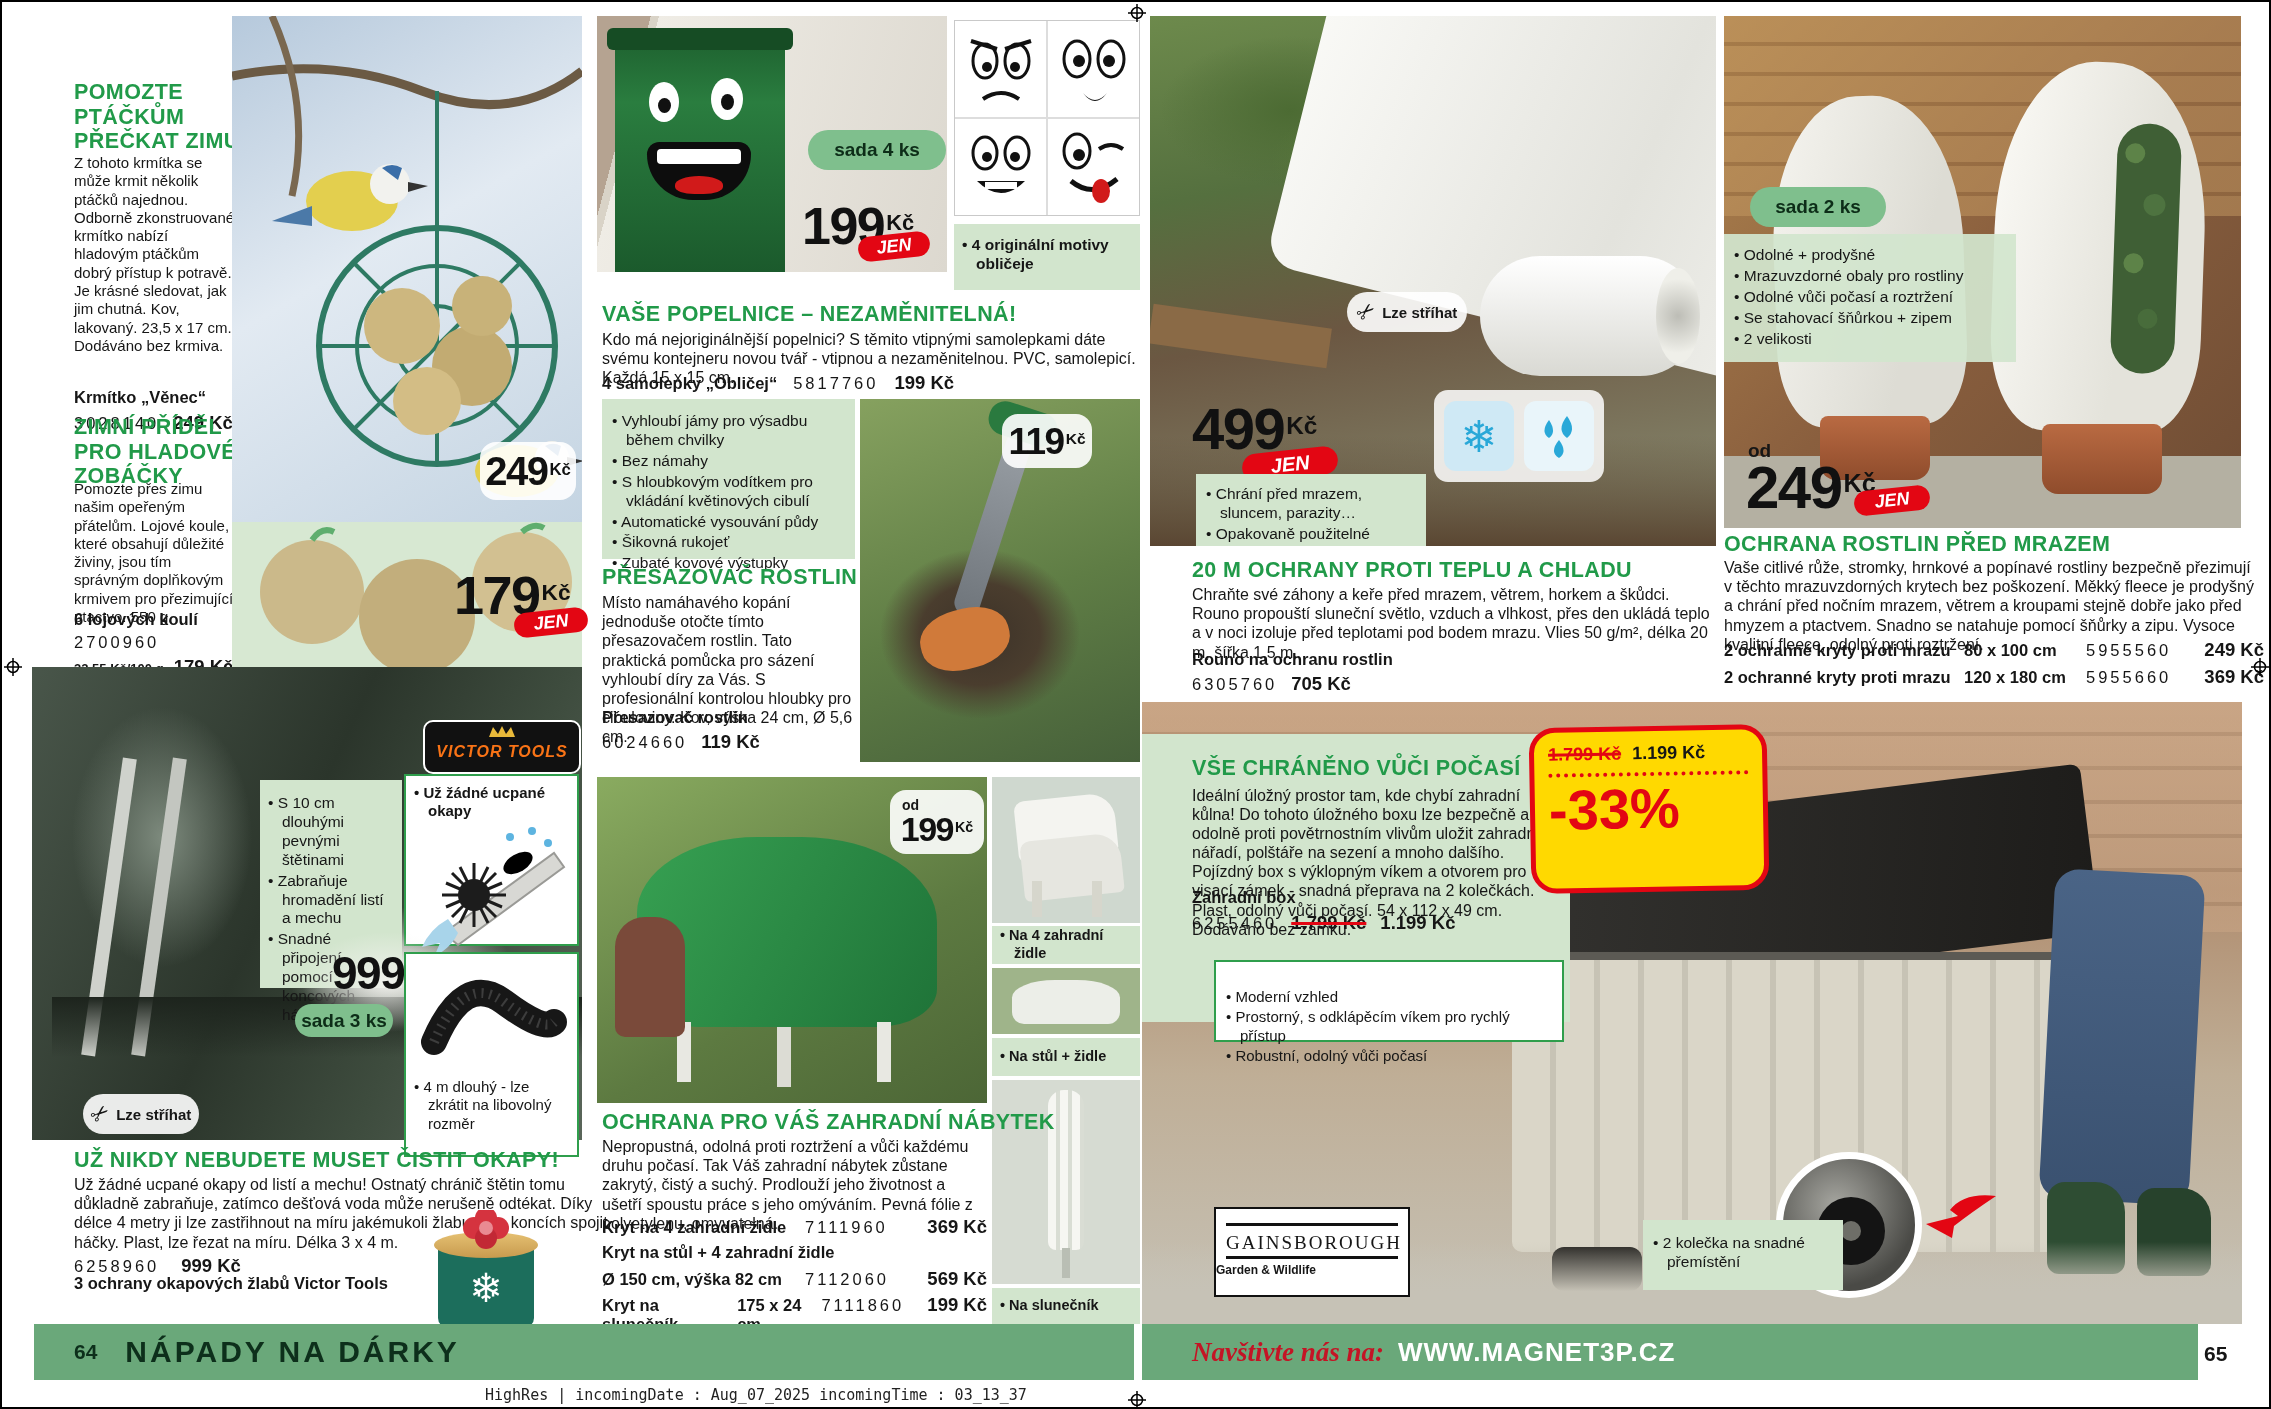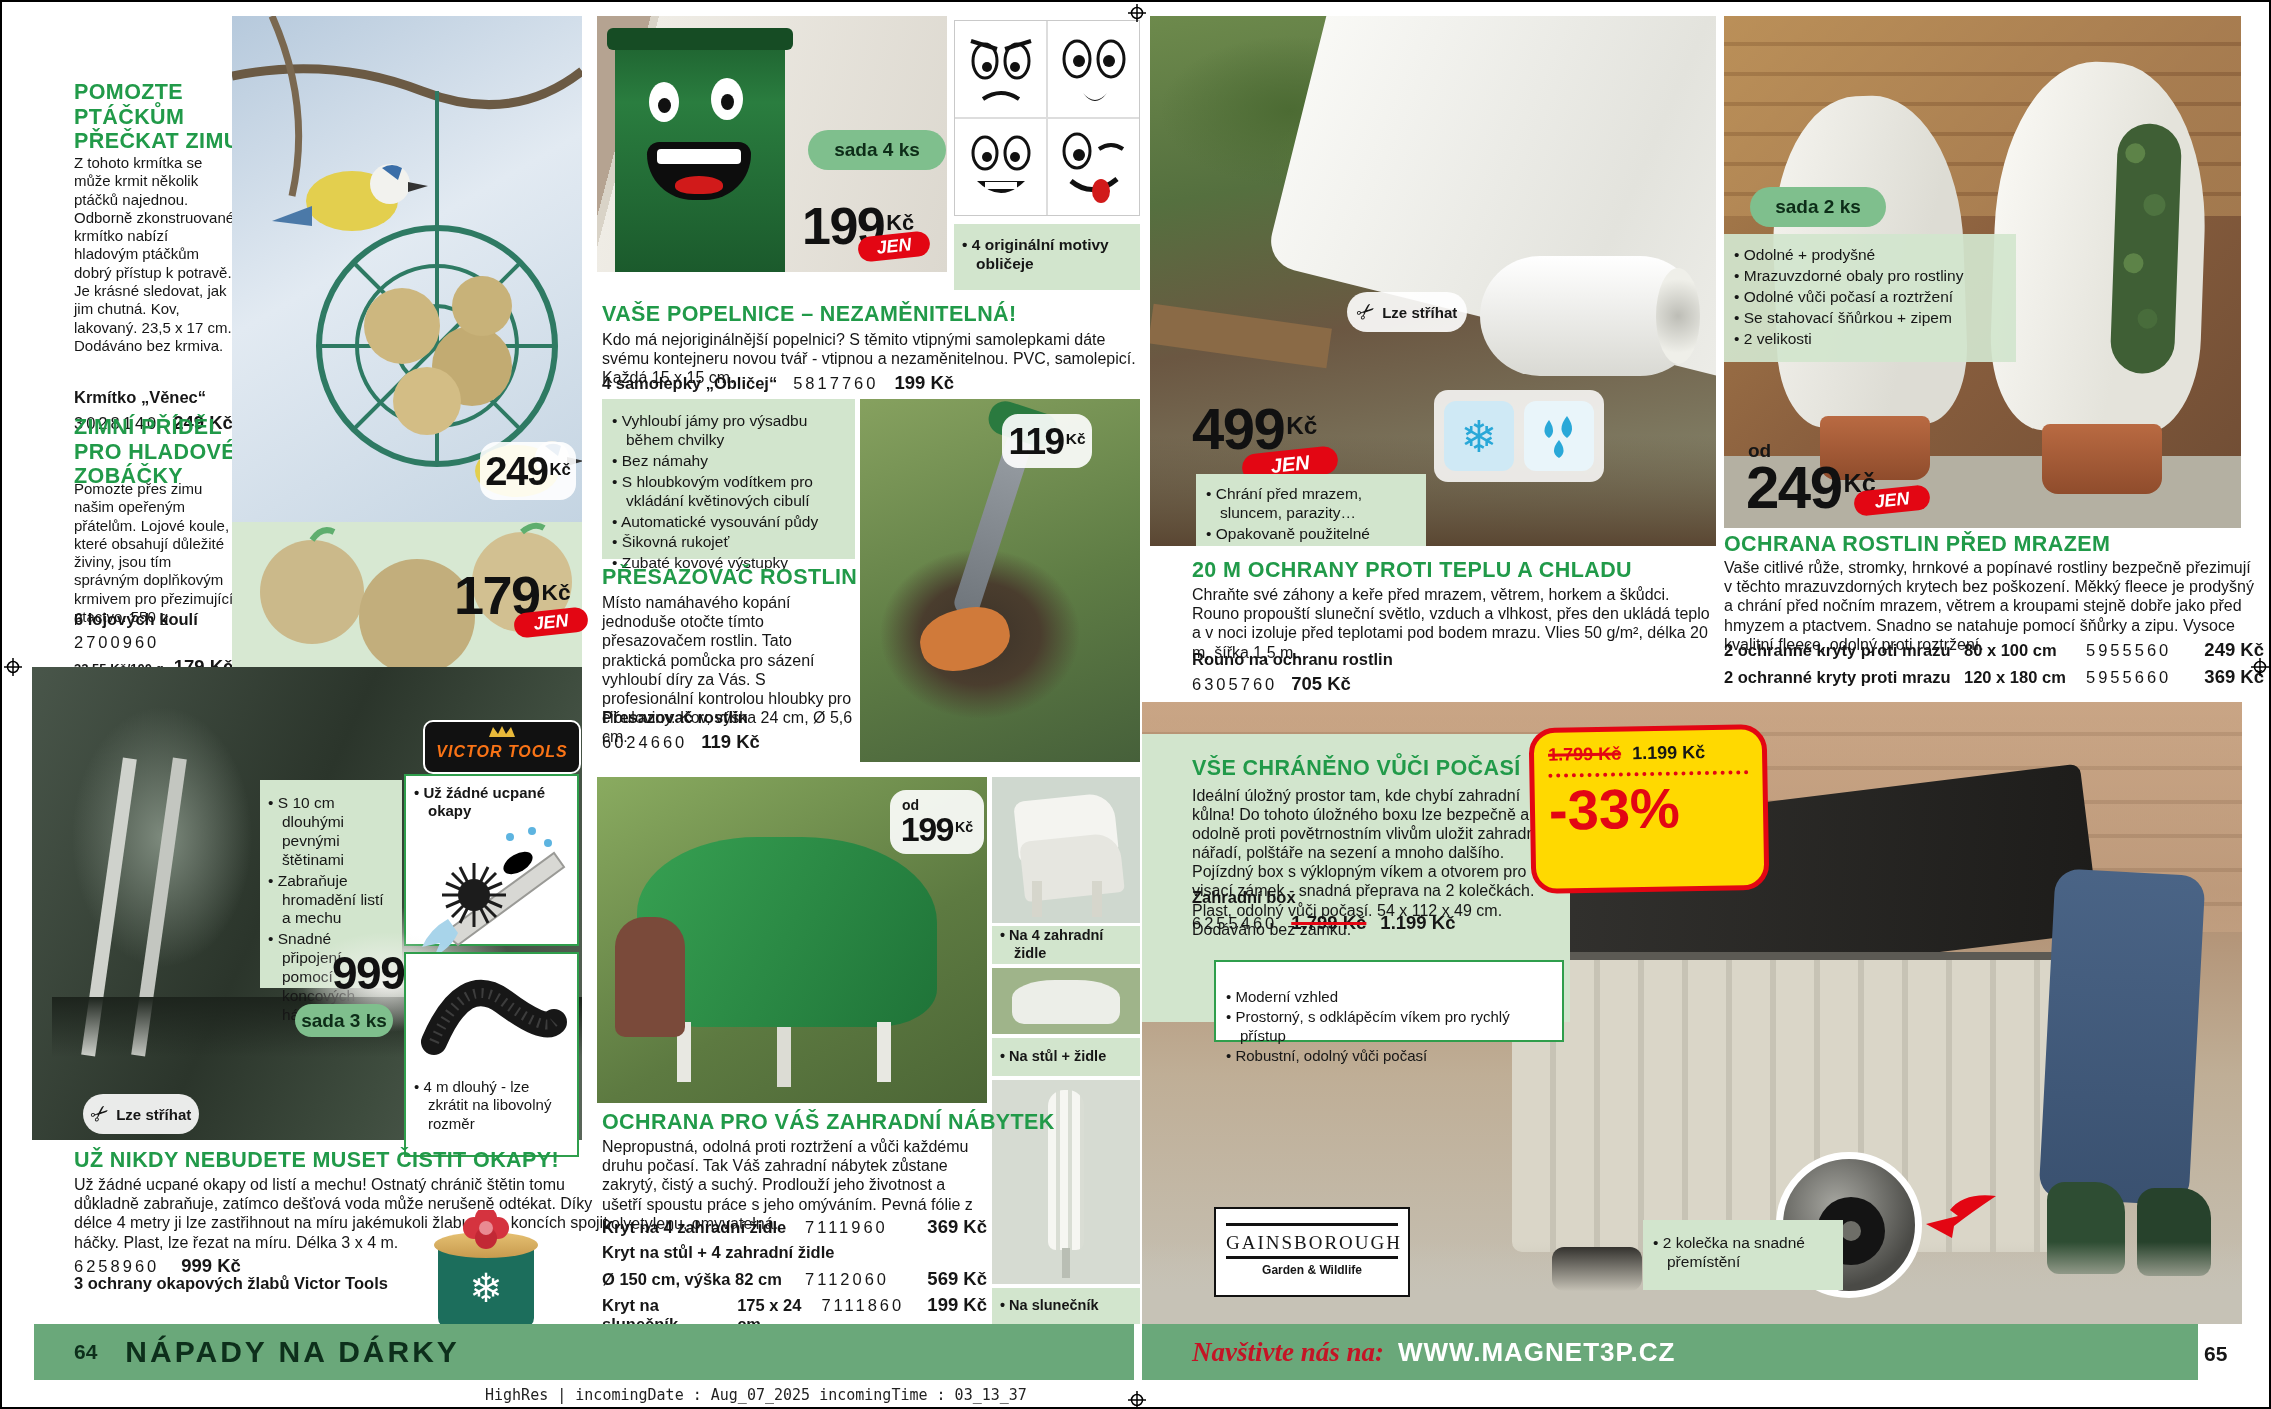--- a/index.html
+++ b/index.html
@@ -430,21 +430,21 @@
       <span style="margin-left:6px">1.199 Kč</span>
     </div>
     <div style="border-bottom:4px dotted #e30613;margin:8px 0 2px"></div>
     <div style="color:#e30613;font-weight:800;font-size:56px;line-height:1.1">-33%</div>
   </div>
   <div class="abs" style="left:1212px;top:958px;width:350px;height:82px;background:#fff;border:2.5px solid #2f9e4c;padding:24px 10px">
     <div class="bli" style="font-size:15px">Moderní vzhled</div>
     <div class="bli" style="font-size:15px">Prostorný, s odklápěcím víkem pro rychlý přístup</div>
     <div class="bli" style="font-size:15px">Robustní, odolný vůči počasí</div>
   </div>
-  <div class="abs" style="left:1212px;top:1205px;width:196px;height:90px;background:#fff;border:2px solid #111;text-align:center;padding-top:14px">
+  <div class="abs" style="left:1212px;top:1205px;width:196px;height:90px;background:#fff;border:2px solid #111;text-align:left;padding-top:14px">
     <div style="font-family:'Liberation Serif',serif;font-size:19px;letter-spacing:2px;border-top:3px solid #111;border-bottom:3px solid #111;margin:0 10px;padding:6px 0 2px">GAINSBOROUGH</div>
     <div style="font-size:12px;font-weight:bold;margin-top:4px">Garden &amp; Wildlife</div>
   </div>
   <div class="abs" style="left:1774px;top:1150px;width:146px;height:146px;border-radius:50%;border:7px solid #fff;background:radial-gradient(circle at 40% 35%,#a6a6a0,#4a4a46 70%)">
     <div class="abs" style="left:34px;top:38px;width:68px;height:68px;background:#141414;border-radius:50%">
       <div class="abs" style="left:24px;top:24px;width:20px;height:20px;background:#6e6e68;border-radius:50%"></div>
     </div>
   </div>
   <svg class="abs" style="left:1922px;top:1188px" width="74" height="52">
     <path d="M72 6 Q40 2 26 20 L34 26 L2 34 L28 48 L30 36 Q48 22 72 6" fill="#e30613"></path>

